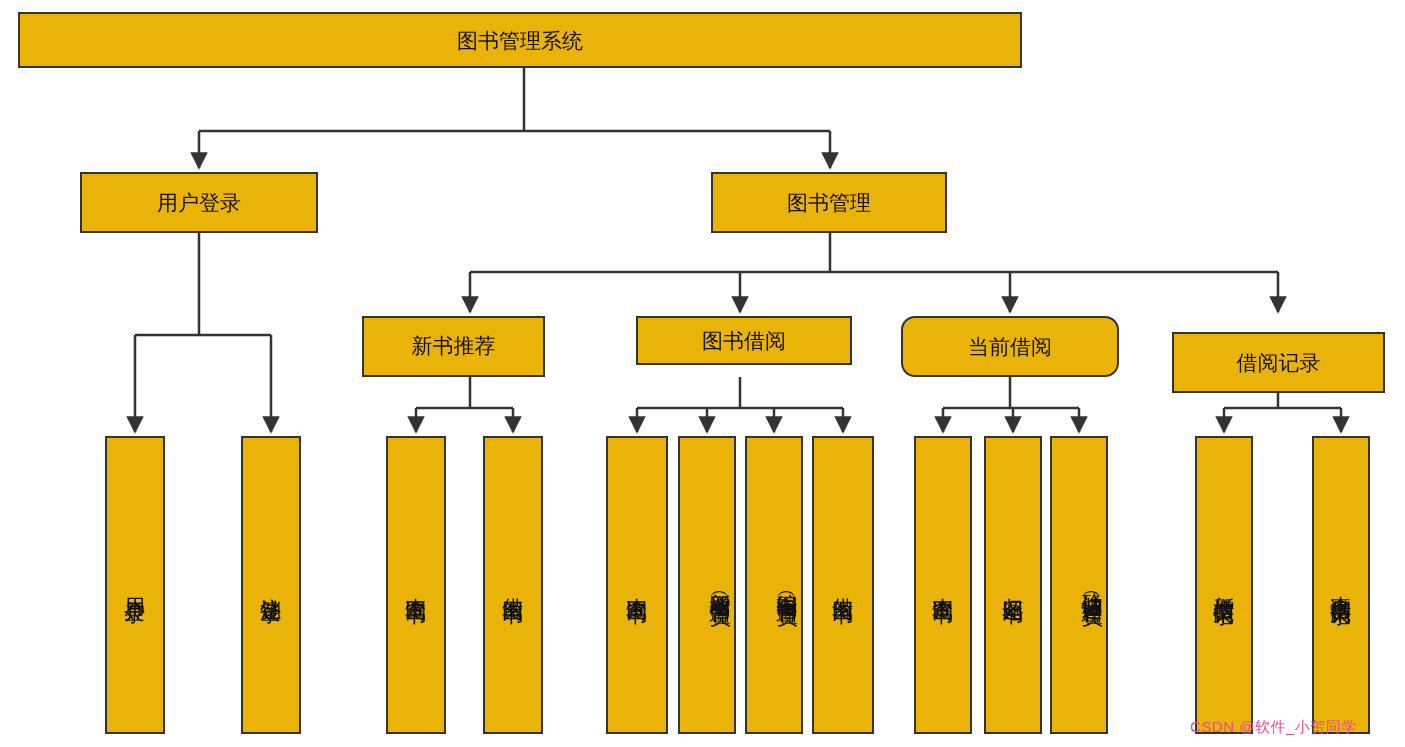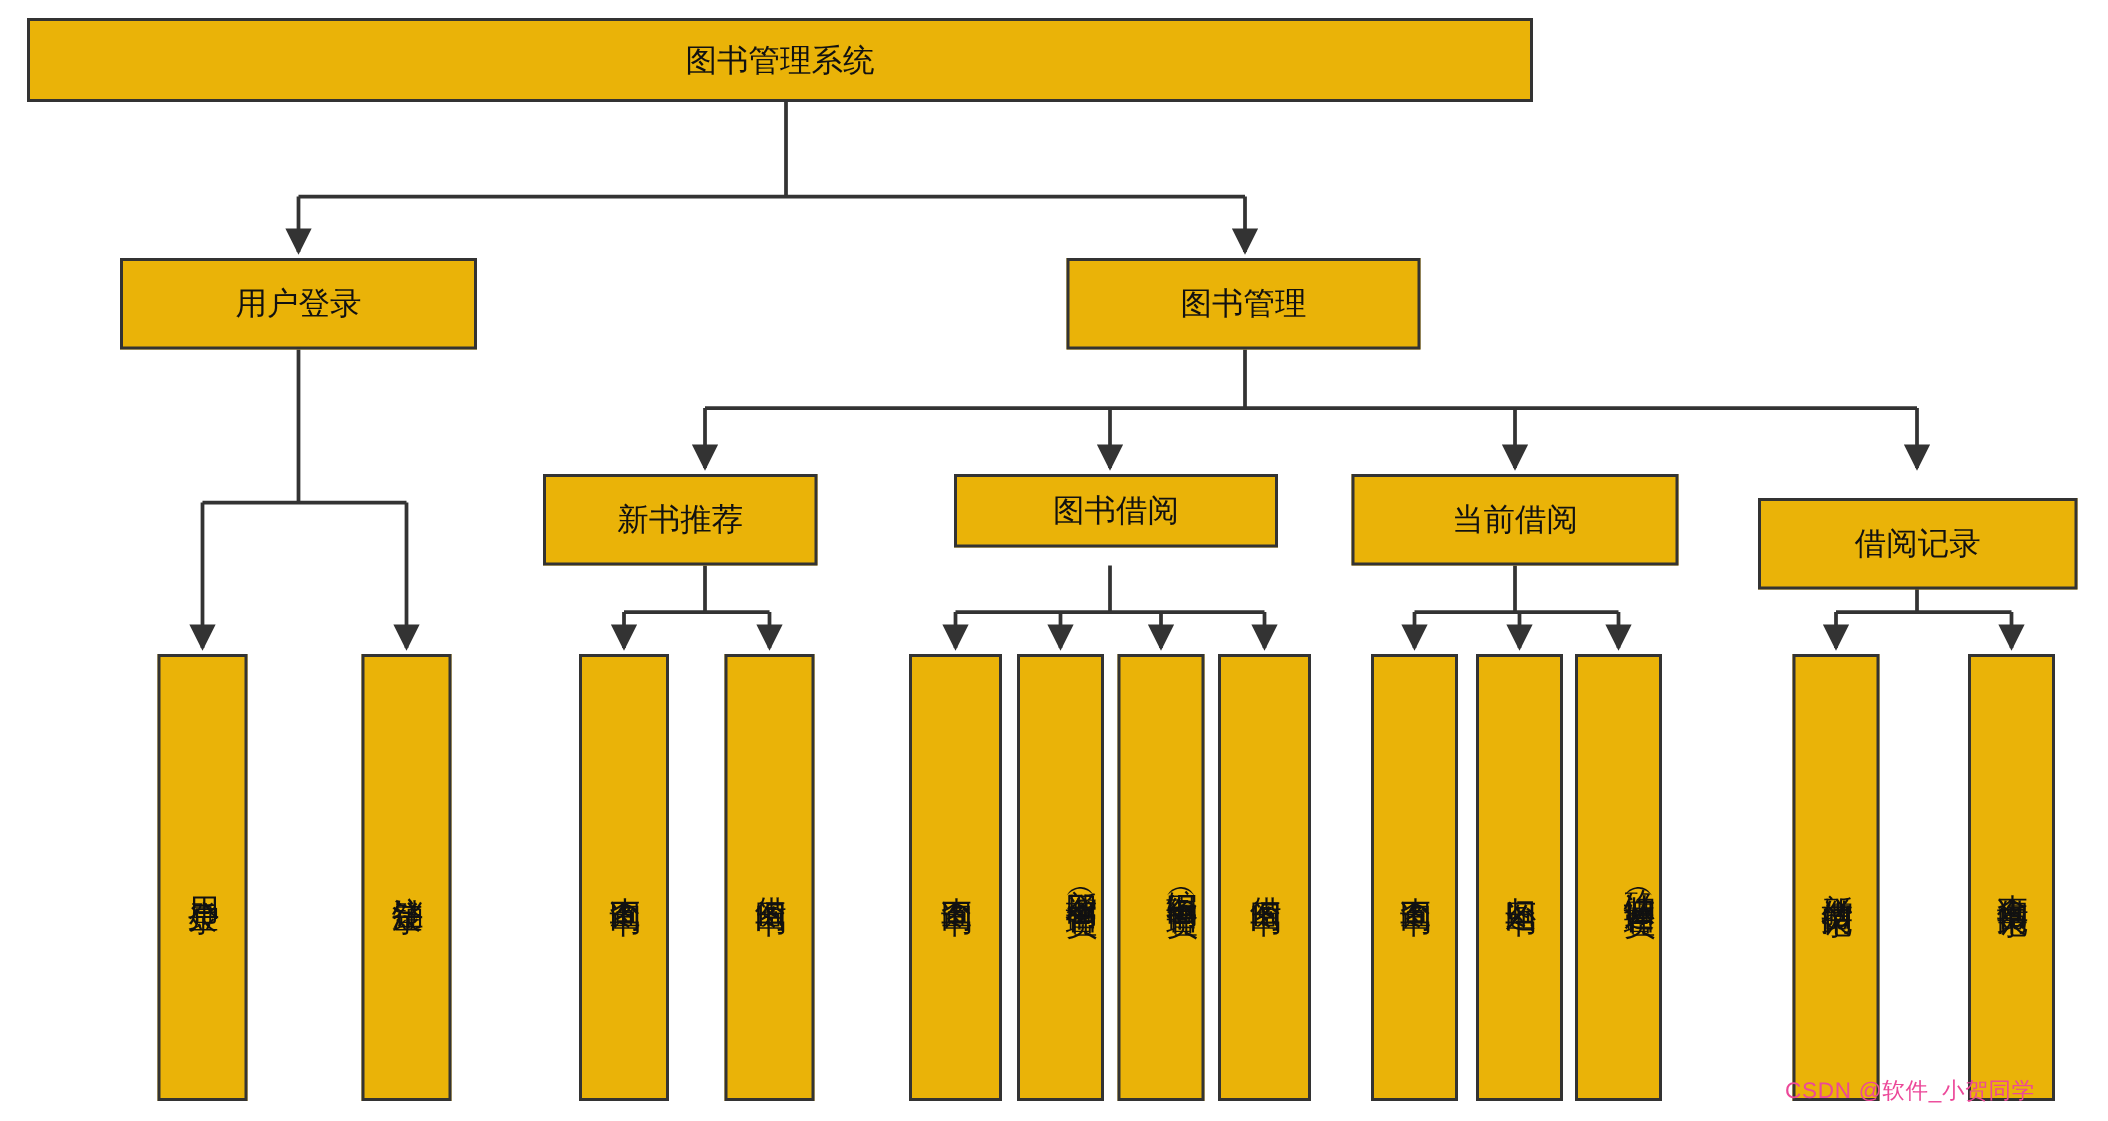--- a/index.html
+++ b/index.html
@@ -78,21 +78,21 @@
   <div class="node horiz" style="left:711px;top:172px;width:236px;height:61px;">
     <span>图书管理</span>
   </div>
 
   <div class="node horiz" style="left:362px;top:316px;width:183px;height:61px;font-family:Liberation Serif, serif;">
     <span>新书推荐</span>
   </div>
   <div class="node horiz" style="left:636px;top:316px;width:216px;height:49px;">
     <span>图书借阅</span>
   </div>
-  <div class="node horiz" style="left:901px;top:316px;width:218px;height:61px;">
+  <div class="node horiz" style="left:901px;top:316px;width:218px;height:61px;border-radius:14px;">
     <span>当前借阅</span>
   </div>
   <div class="node horiz" style="left:1172px;top:316px;width:213px;height:61px;margin-top:16px;">
     <span>借阅记录</span>
   </div>
 
   <div class="node vert mid" style="left:105px;top:436px;width:60px;height:298px;">
     <span>用户登录</span>
   </div>
   <div class="node vert mid" style="left:241px;top:436px;width:60px;height:298px;">

